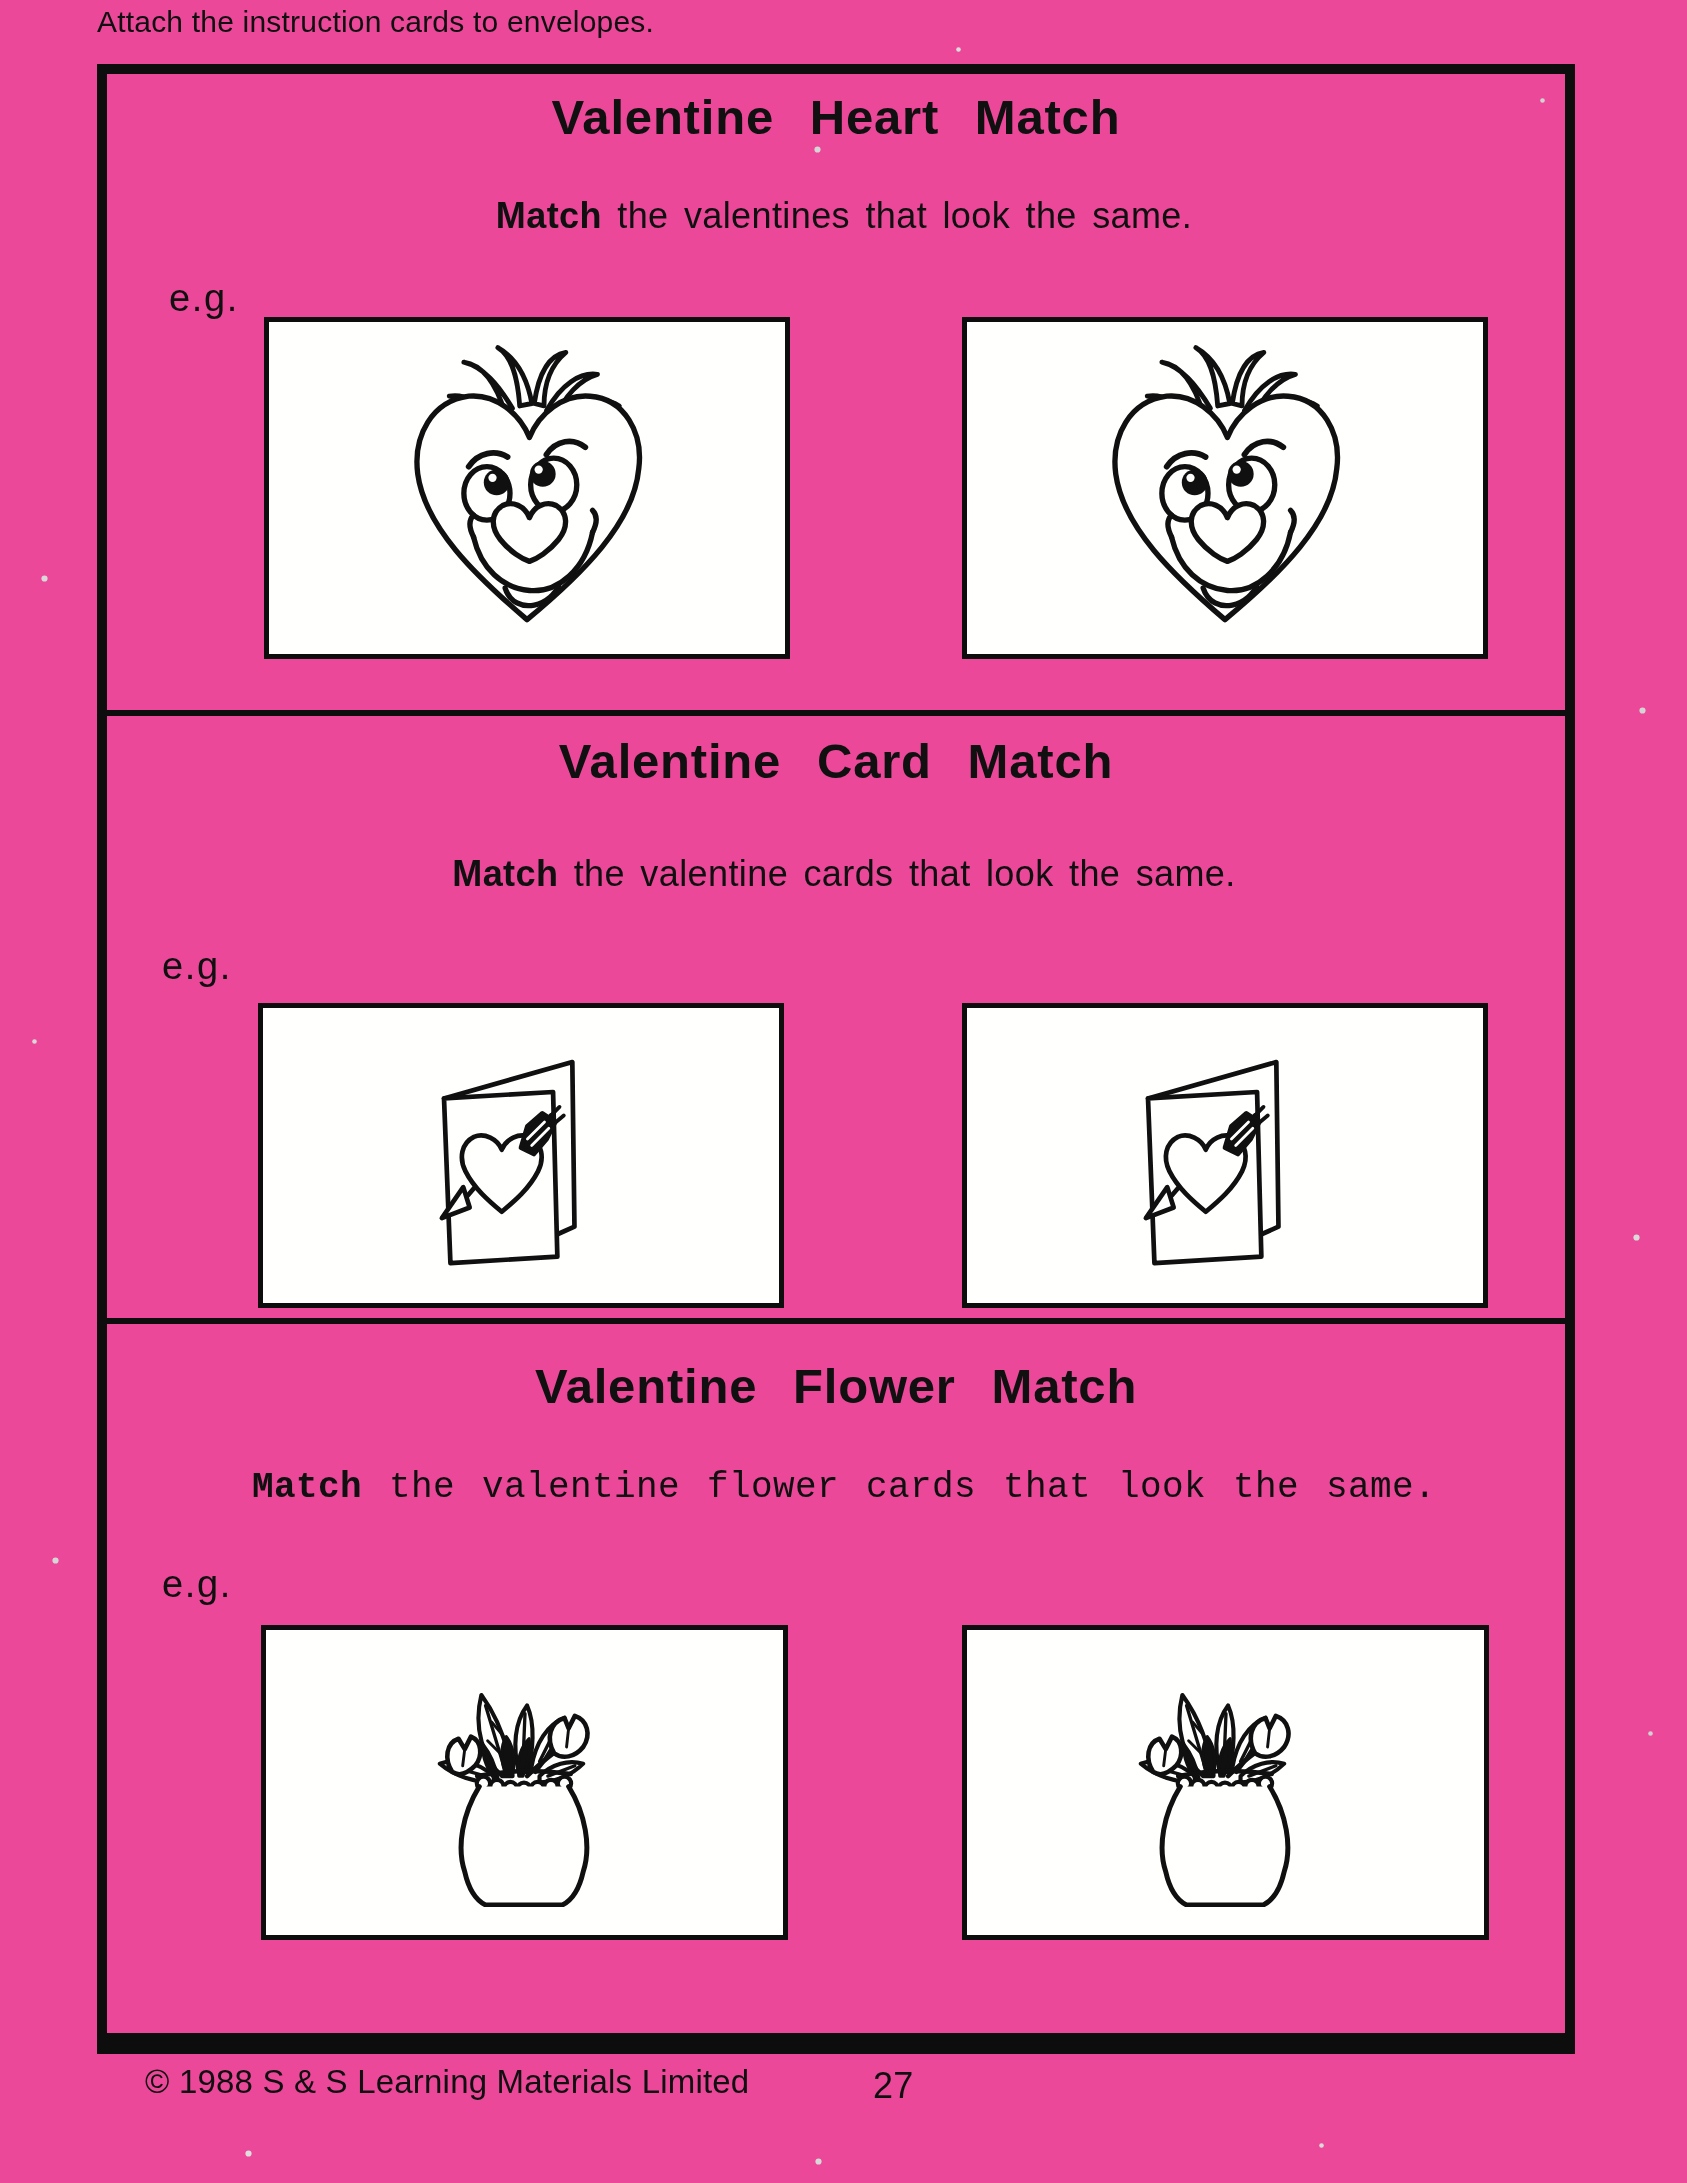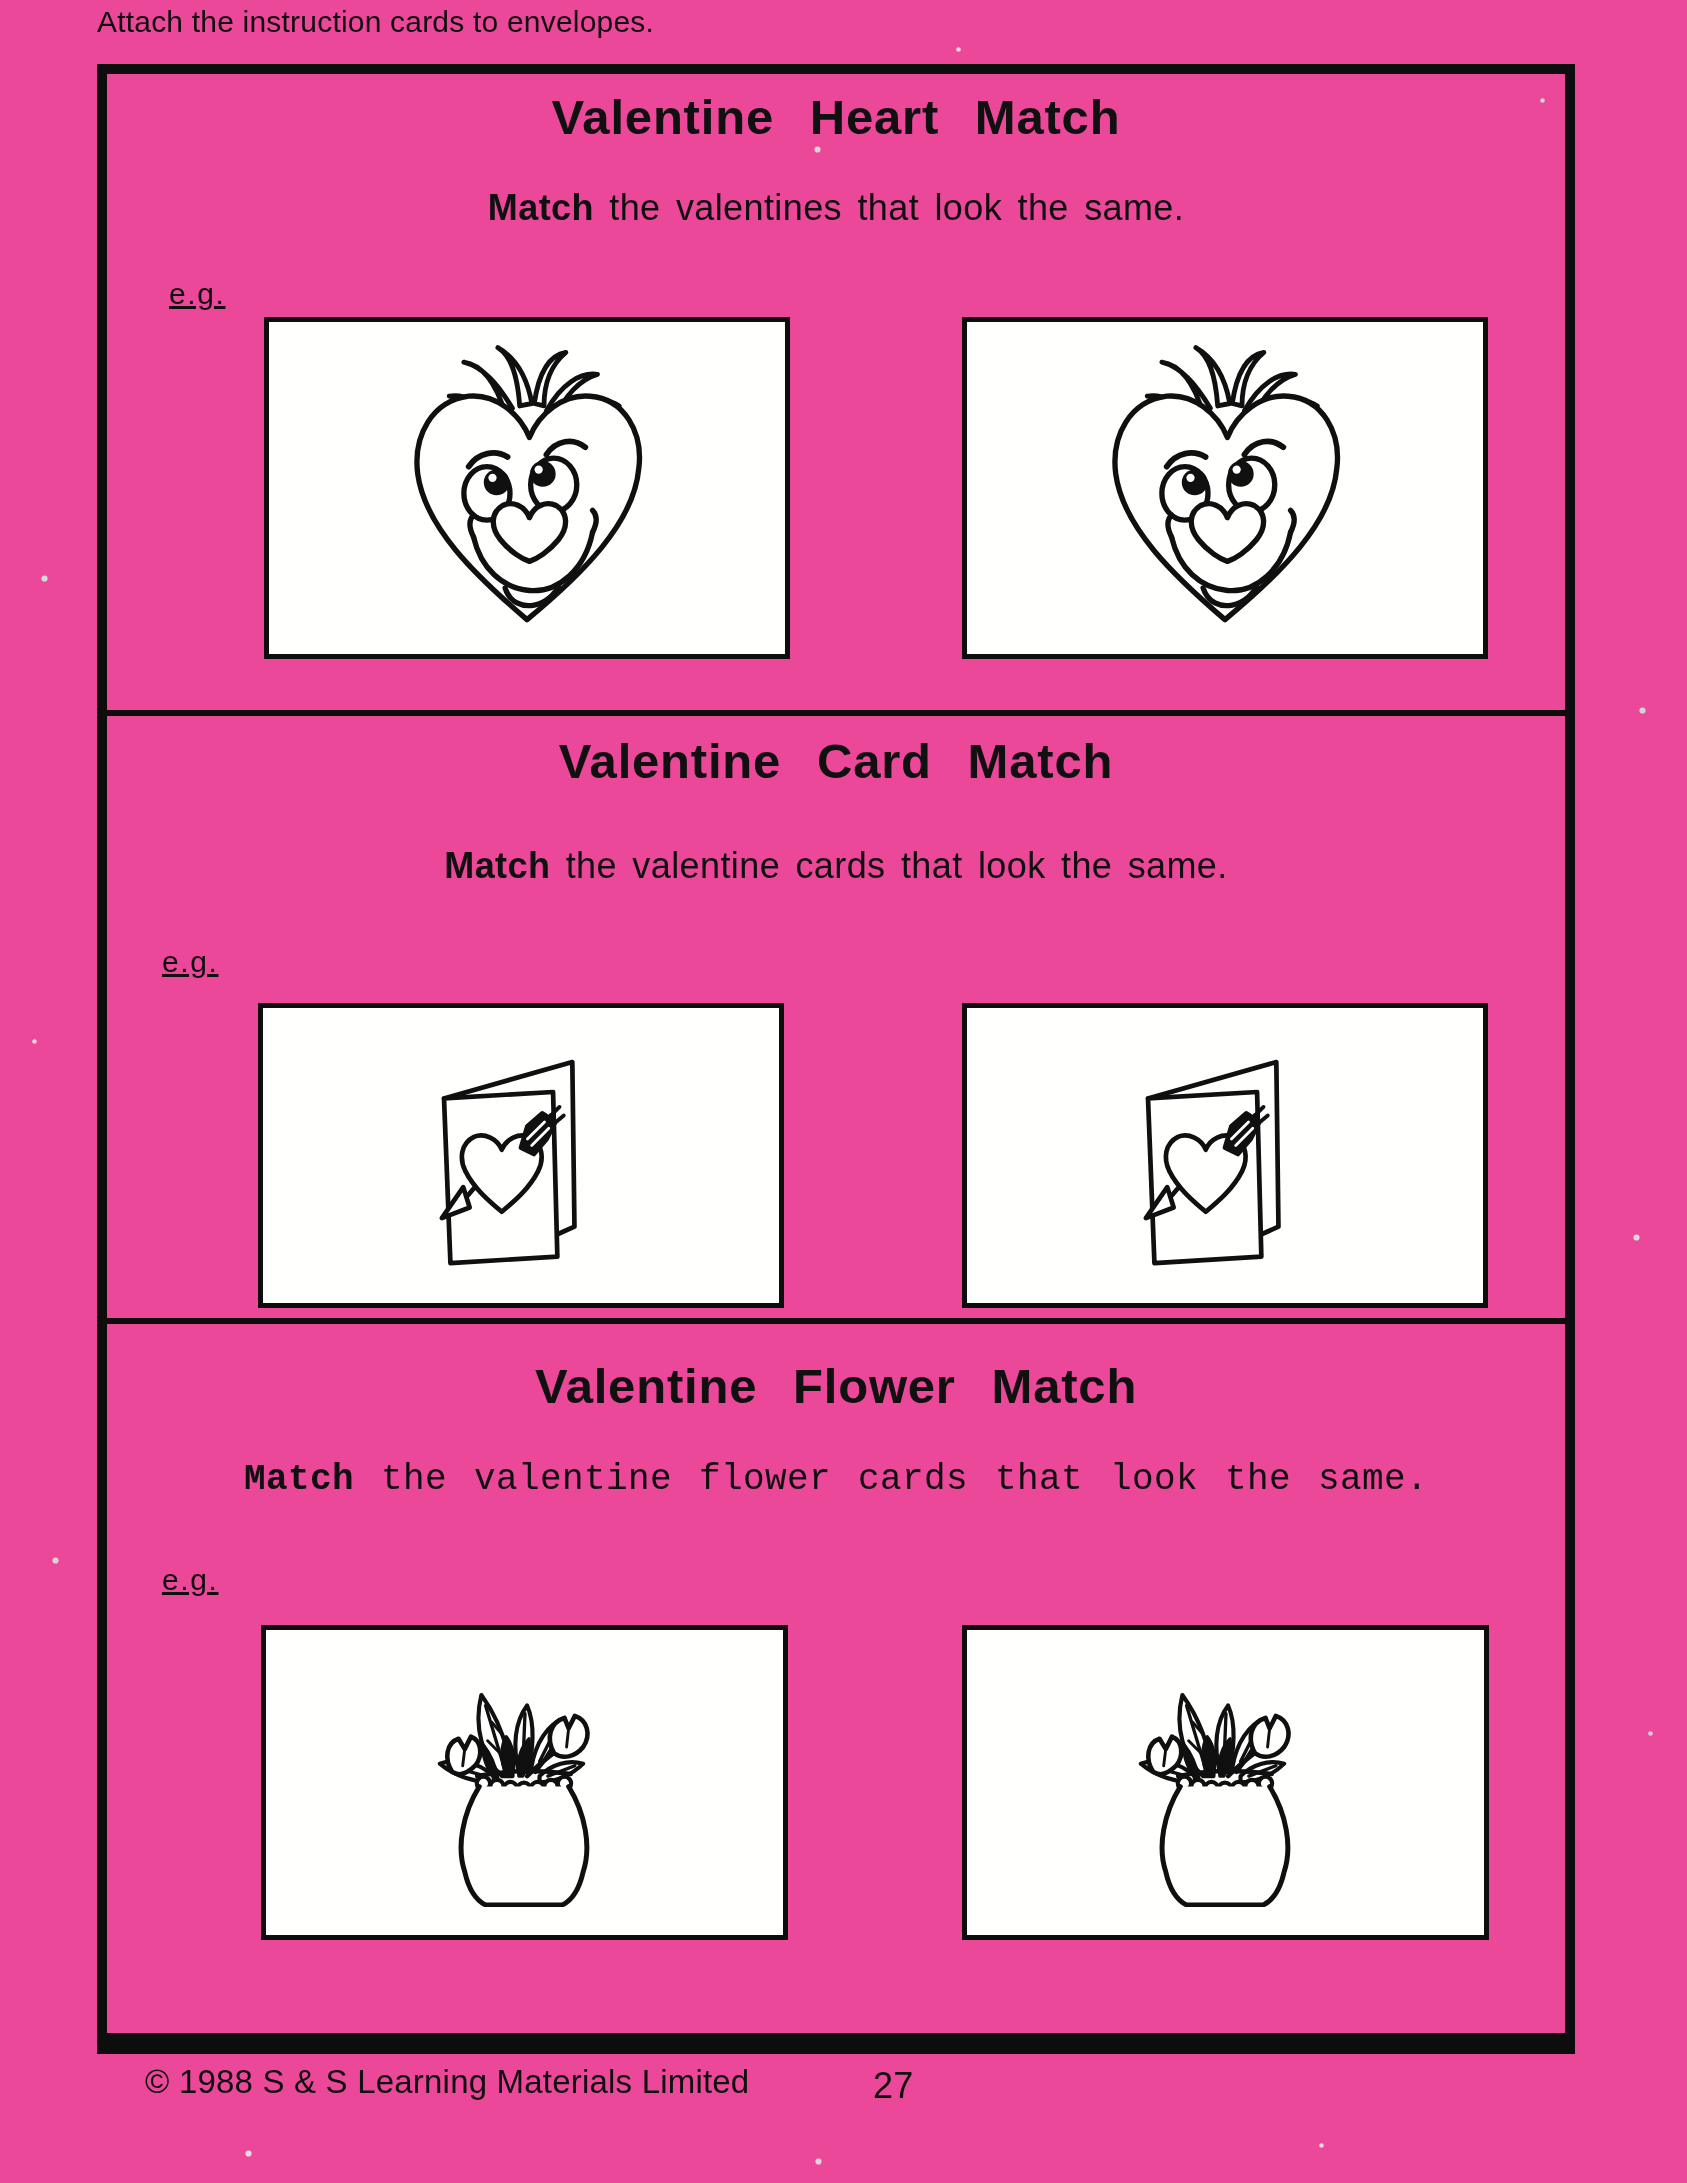--- a/index.html
+++ b/index.html
@@ -34,28 +34,28 @@
   .sec2{top:636px;height:645px;border-top:6.6px solid #0d0d0d;}
   .sec3{top:1244px;height:678px;border-top:6.6px solid #0d0d0d;}
   .sec-title{
     position:absolute;left:0;width:100%;text-align:center;margin:0;
     font-weight:700;font-size:49px;letter-spacing:0.8px;word-spacing:21.4px;line-height:1.05;
   }
   .sec1 .sec-title{top:18px;}
   .sec2 .sec-title{top:20px;}
   .sec3 .sec-title{top:37px;}
   .sec-instr{
-    position:absolute;left:0;width:100%;text-align:center;margin:0;
+    position:absolute;left:0;width:100%;text-align:center;margin:8px;
     font-size:36px;letter-spacing:0.4px;word-spacing:5px;line-height:1.1;
   }
   .sec1 .sec-instr{top:114px;}
   .sec2 .sec-instr{top:130px;}
   .sec3 .sec-instr{top:136px;font-family:Liberation Mono, monospace;}
   .sec-instr b{font-weight:700;}
-  .eg{position:absolute;font-size:30px;letter-spacing:1.6px;text-decoration:underline;}
+  .eg{position:absolute;font-size:38px;letter-spacing:1.6px;}
   .sec1 .eg{left:62px;top:203px;}
   .sec2 .eg{left:55px;top:229px;}
   .sec3 .eg{left:55px;top:239px;}
   .ebox{
     position:absolute;border:5px solid #0d0d0d;box-sizing:border-box;background:#fffffe;
     display:flex;align-items:center;justify-content:center;
   }
   .sec1 .ebox{top:243px;width:526px;height:342px;}
   .sec1 .ebox.left{left:157px;}
   .sec1 .ebox.right{left:855px;}

